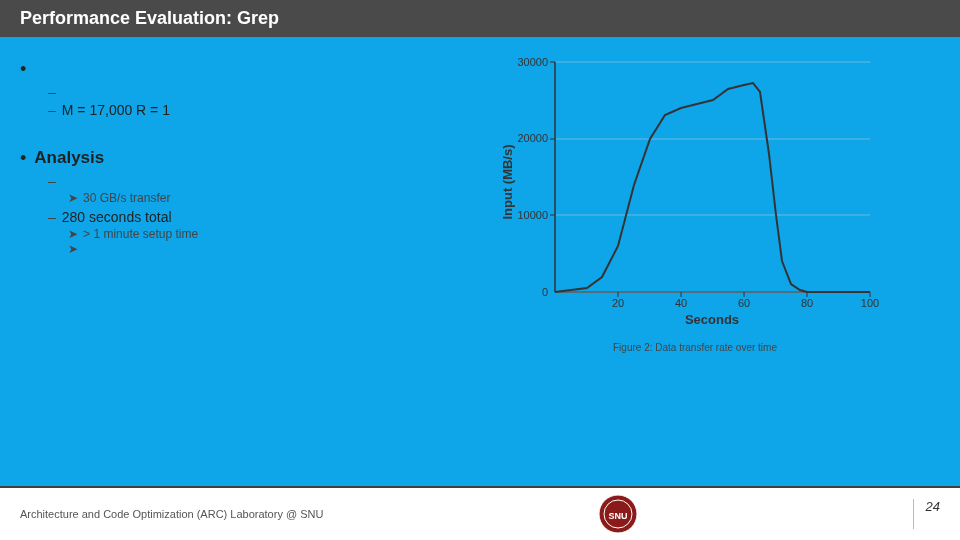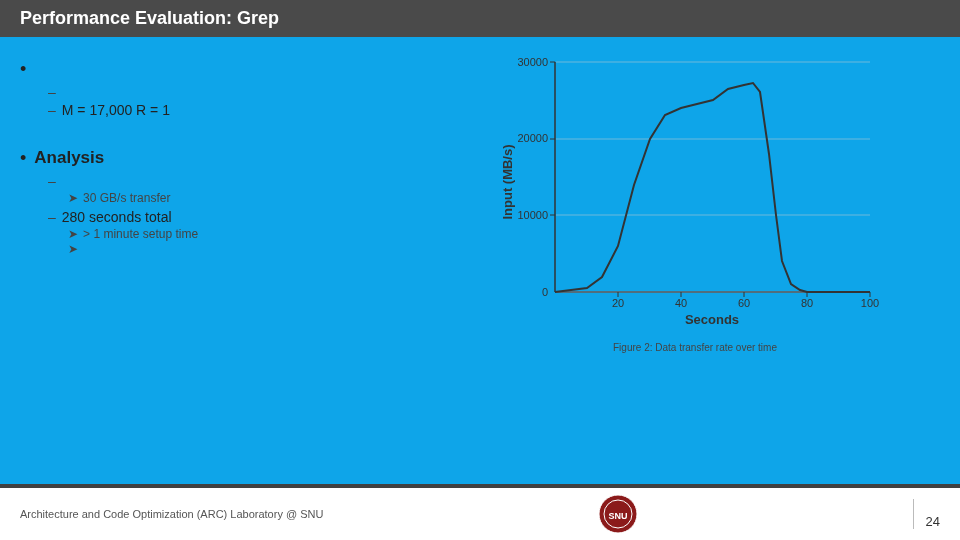--- a/index.html
+++ b/index.html
@@ -128,36 +128,37 @@
       color: #444;
       text-align: center;
     }
 
     
     .footer {
       display: flex;
       align-items: center;
       justify-content: space-between;
       padding: 6px 20px;
-      border-top: 4px solid #404040;
+      border-top: 2px solid #404040;
       background: #fff;
     }
     .footer-left {
       font-size: 11px;
       color: #555;
     }
     .footer-logo {
       width: 40px;
       height: 40px;
     }
     .footer-page {
       font-size: 13px;
       color: #333;
       display: flex;
-      align-items: flex-end;
+      align-items: flex-start;
+      font-style: italic;
     }
     .page-divider {
       width: 1px;
       height: 30px;
       background: #bbb;
       margin-right: 12px;
     }
 
     
     .axis-line { stroke: #333; stroke-width: 1.5; }

